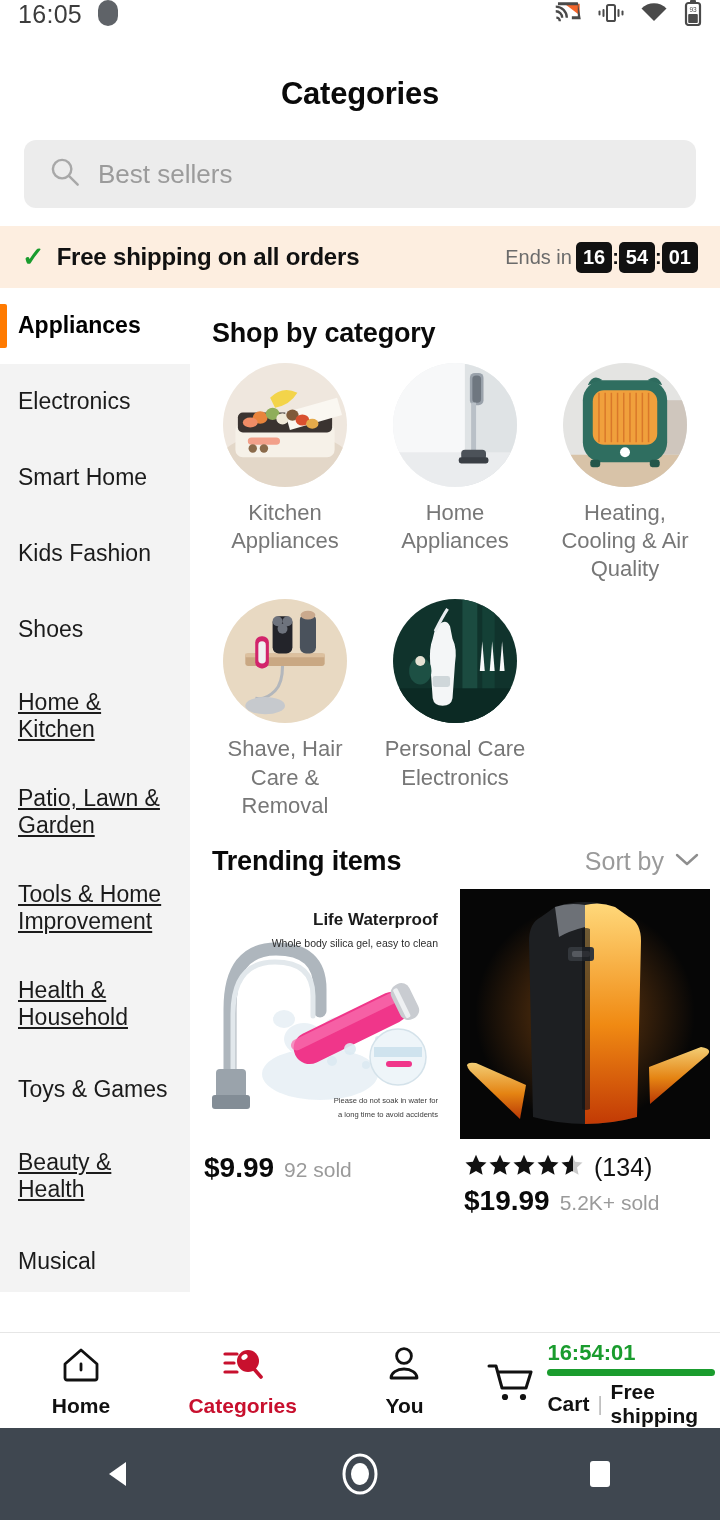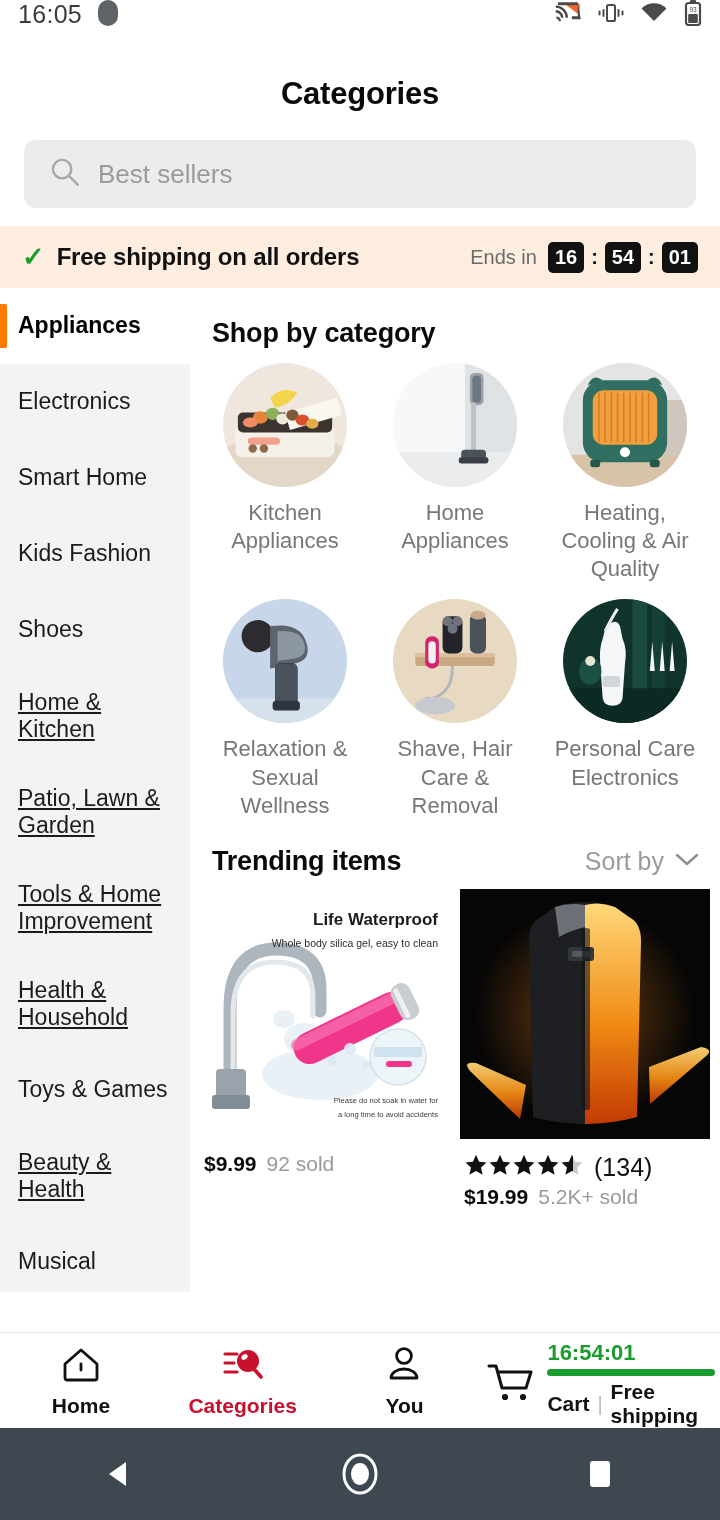--- a/index.html
+++ b/index.html
@@ -48,21 +48,21 @@
   
   .promo {
     background:#fdeee0;
     height:62px;
     display:flex; align-items:center;
     padding:0 22px;
   }
   .promo-left { display:flex; align-items:center; gap:12px; }
   .promo-check { color:#1a9c2e; font-size:27px; font-weight:700; line-height:1; }
   .promo-text { font-size:24px; font-weight:700; color:#111; letter-spacing:-.2px; }
-  .promo-right { margin-left:auto; display:flex; align-items:center; gap:7px; }
+  .promo-right { margin-left:auto; display:flex; align-items:center; }
   .ends-in { font-size:20px; color:#6b6b6b; margin-right:4px; }
   .cd-box {
     background:#111; color:#fff; font-size:20px; font-weight:700;
     border-radius:5px; padding:4px 7px; min-width:36px; text-align:center;
     line-height:1.15;
   }
   .cd-sep { color:#111; font-size:20px; font-weight:700; }
 
   
   .content {
@@ -144,21 +144,21 @@
     display:grid; grid-template-columns:1fr 1fr;
     column-gap:10px;
     padding:0 10px;
   }
   .prod-img {
     width:100%; height:253px; position:relative; overflow:hidden;
     background:#fff;
   }
   .prod-meta { padding:10px 4px 0 4px; }
   .price-row { display:flex; align-items:baseline; gap:10px; }
-  .price { font-size:21px; font-weight:700; color:#0a0a0a; }
+  .price { font-size:28px; font-weight:700; color:#0a0a0a; }
   .sold { font-size:21px; color:#9a9a9a; }
   .stars-row { display:flex; align-items:center; gap:8px; margin-bottom:2px;}
   .stars { font-size:27px; letter-spacing:1px; color:#111; line-height:1; position:relative;}
   .rev-count { font-size:25px; color:#111; }
 
   
   .bottomnav {
     position:absolute; left:0; bottom:92px;
     width:720px; height:96px;
     background:#ffffff;
@@ -378,35 +378,20 @@
               <line x1="69" y1="24" x2="69" y2="64"></line>
             </g>
             <circle cx="50" cy="72" r="4" fill="#ffffff"></circle>
             <rect x="22" y="78" width="8" height="6" rx="2" fill="#24564a"></rect>
             <rect x="70" y="78" width="8" height="6" rx="2" fill="#24564a"></rect>
           </svg>
         </div>
         <div class="cat-label">Heating, Cooling &amp; Air Quality</div>
       </div>
 
-      <div class="cat-cell">
-        <div class="cat-circle">
-          <svg class="art" viewBox="0 0 100 100" preserveAspectRatio="xMidYMid slice">
-            <rect width="100" height="100" fill="#c7d6e8"></rect>
-            <rect x="0" y="80" width="100" height="20" fill="#d7e1ee"></rect>
-            <circle cx="28" cy="30" r="13" fill="#2b2b30"></circle>
-            <path d="M38 22 q26 -4 30 16 q2 12 -10 14 l-20 4 Z" fill="#5c6470"></path>
-            <path d="M44 26 q20 -2 22 12 q1 8 -8 10 l-14 2 Z" fill="#8d96a3"></path>
-            <rect x="42" y="52" width="18" height="34" rx="4" fill="#4a5man"></rect>
-            <rect x="42" y="52" width="18" height="34" rx="4" fill="#4a525e"></rect>
-            <rect x="40" y="82" width="22" height="8" rx="3" fill="#2e343d"></rect>
-          </svg>
-        </div>
-        <div class="cat-label">Relaxation &amp; Sexual Wellness</div>
-      </div>
 
       <div class="cat-cell">
         <div class="cat-circle">
           <svg class="art" viewBox="0 0 100 100" preserveAspectRatio="xMidYMid slice">
             <rect width="100" height="100" fill="#e8d9c2"></rect>
             <rect x="18" y="44" width="64" height="10" rx="2" fill="#c9a883"></rect>
             <rect x="18" y="44" width="64" height="3" fill="#dcc09e"></rect>
             <rect x="40" y="14" width="16" height="30" rx="5" fill="#23242a"></rect>
             <circle cx="44" cy="18" r="4" fill="#6e737d"></circle>
             <circle cx="52" cy="18" r="4" fill="#6e737d"></circle>

